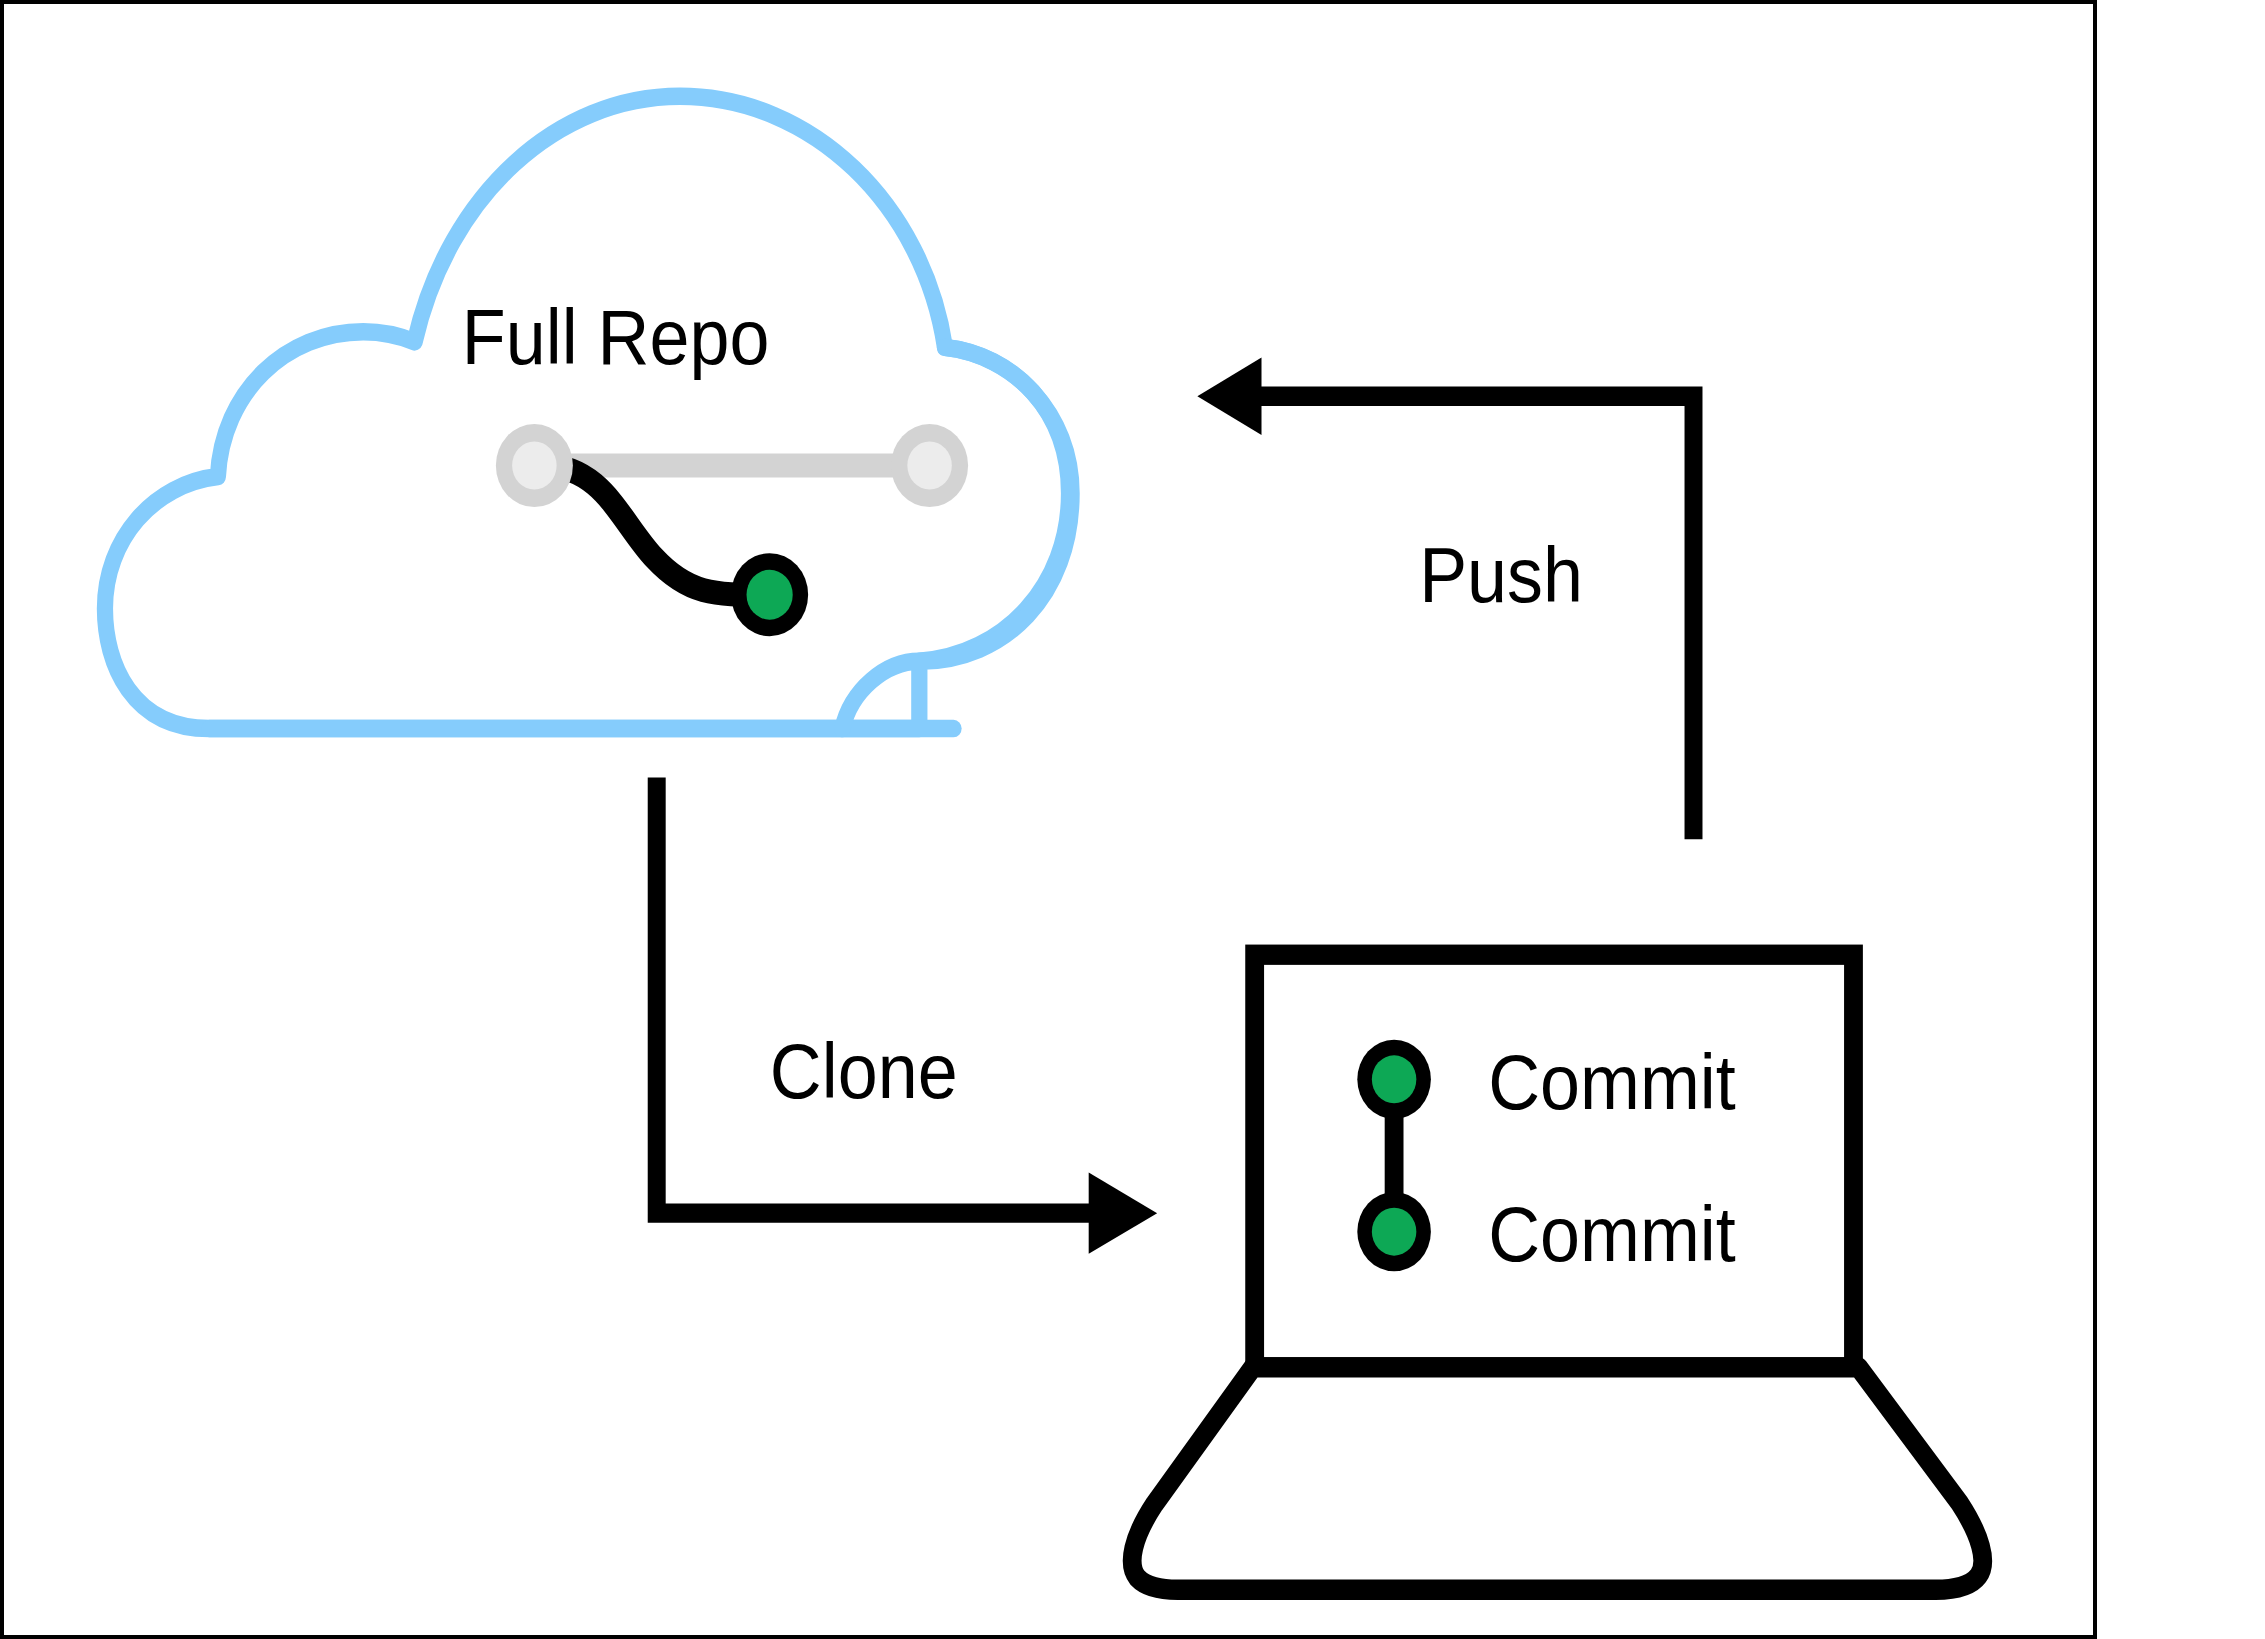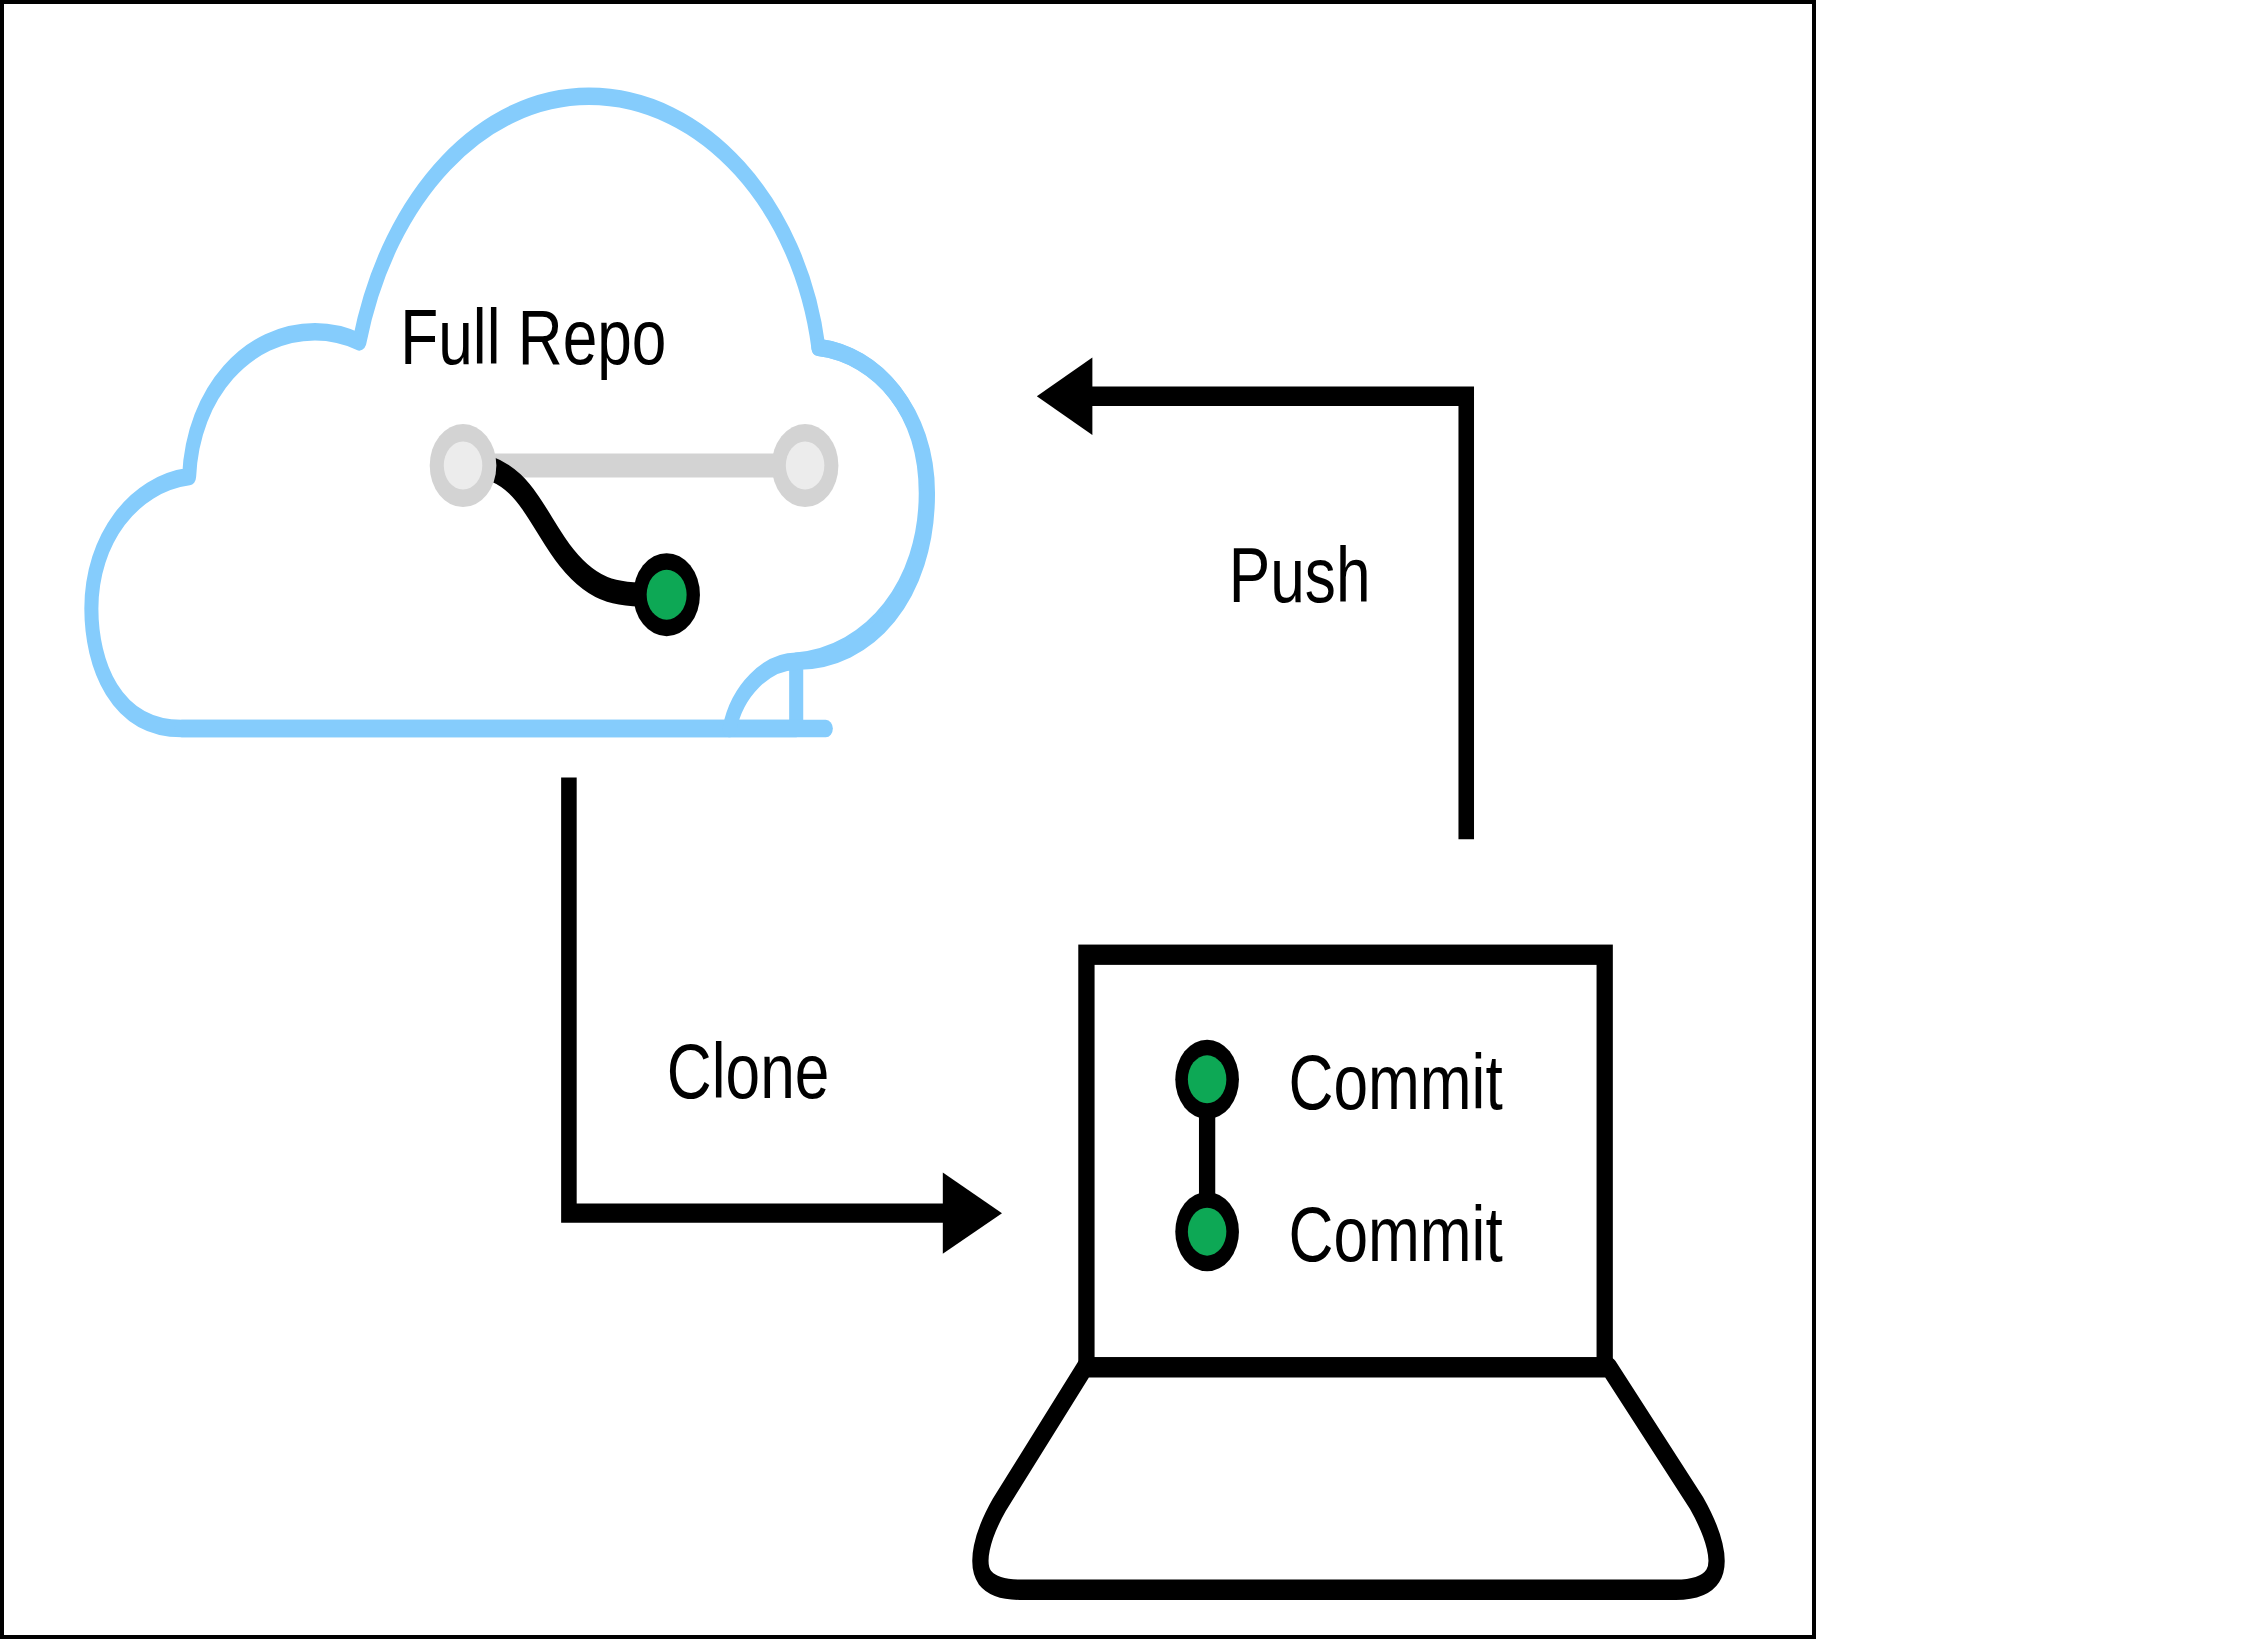--- a/index.html
+++ b/index.html
@@ -5,21 +5,21 @@
   html, body {
     margin: 0;
     padding: 0;
     background: #ffffff;
   }
   body {
     font-family: "Liberation Sans", sans-serif;
   }
   #canvas {
     position: relative;
-    width: 1816px;
+    width: 2097px;
     height: 1639px;
     background: #ffffff;
     box-sizing: border-box;
     border: 4.6px solid #000000;
     overflow: hidden;
   }
   #diagram-svg {
     position: absolute;
     left: 0;
     top: 0;

